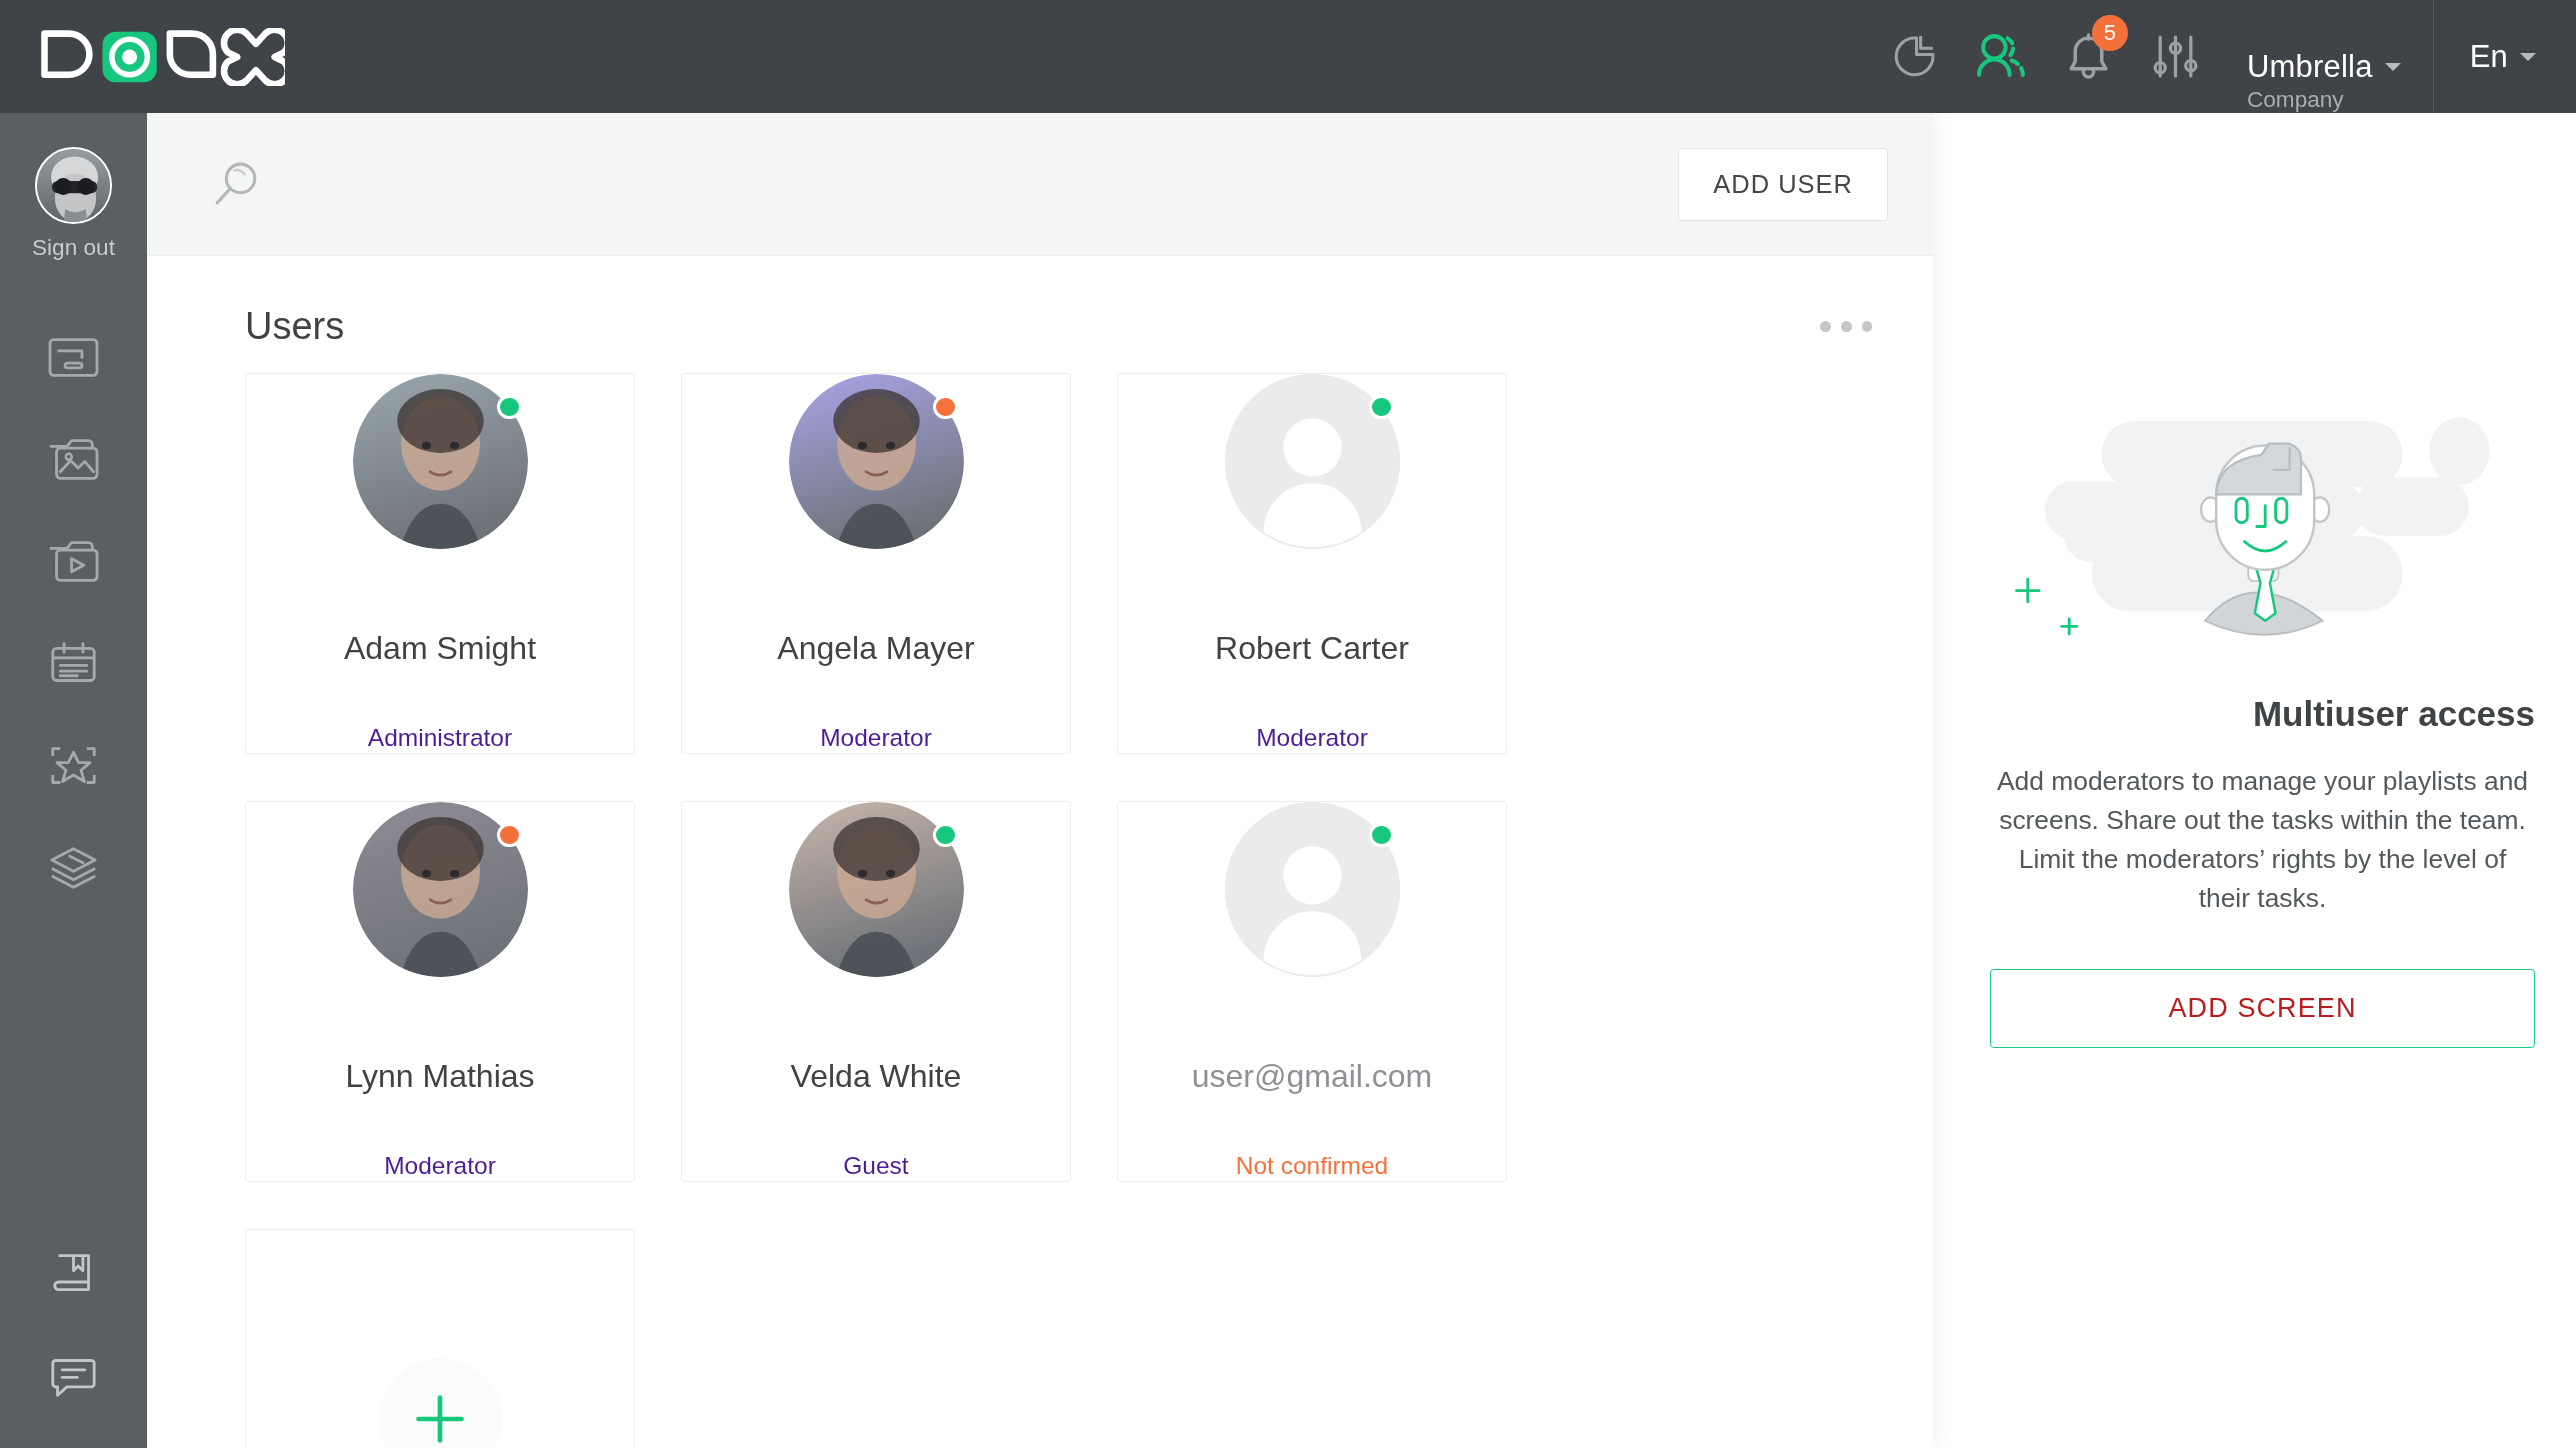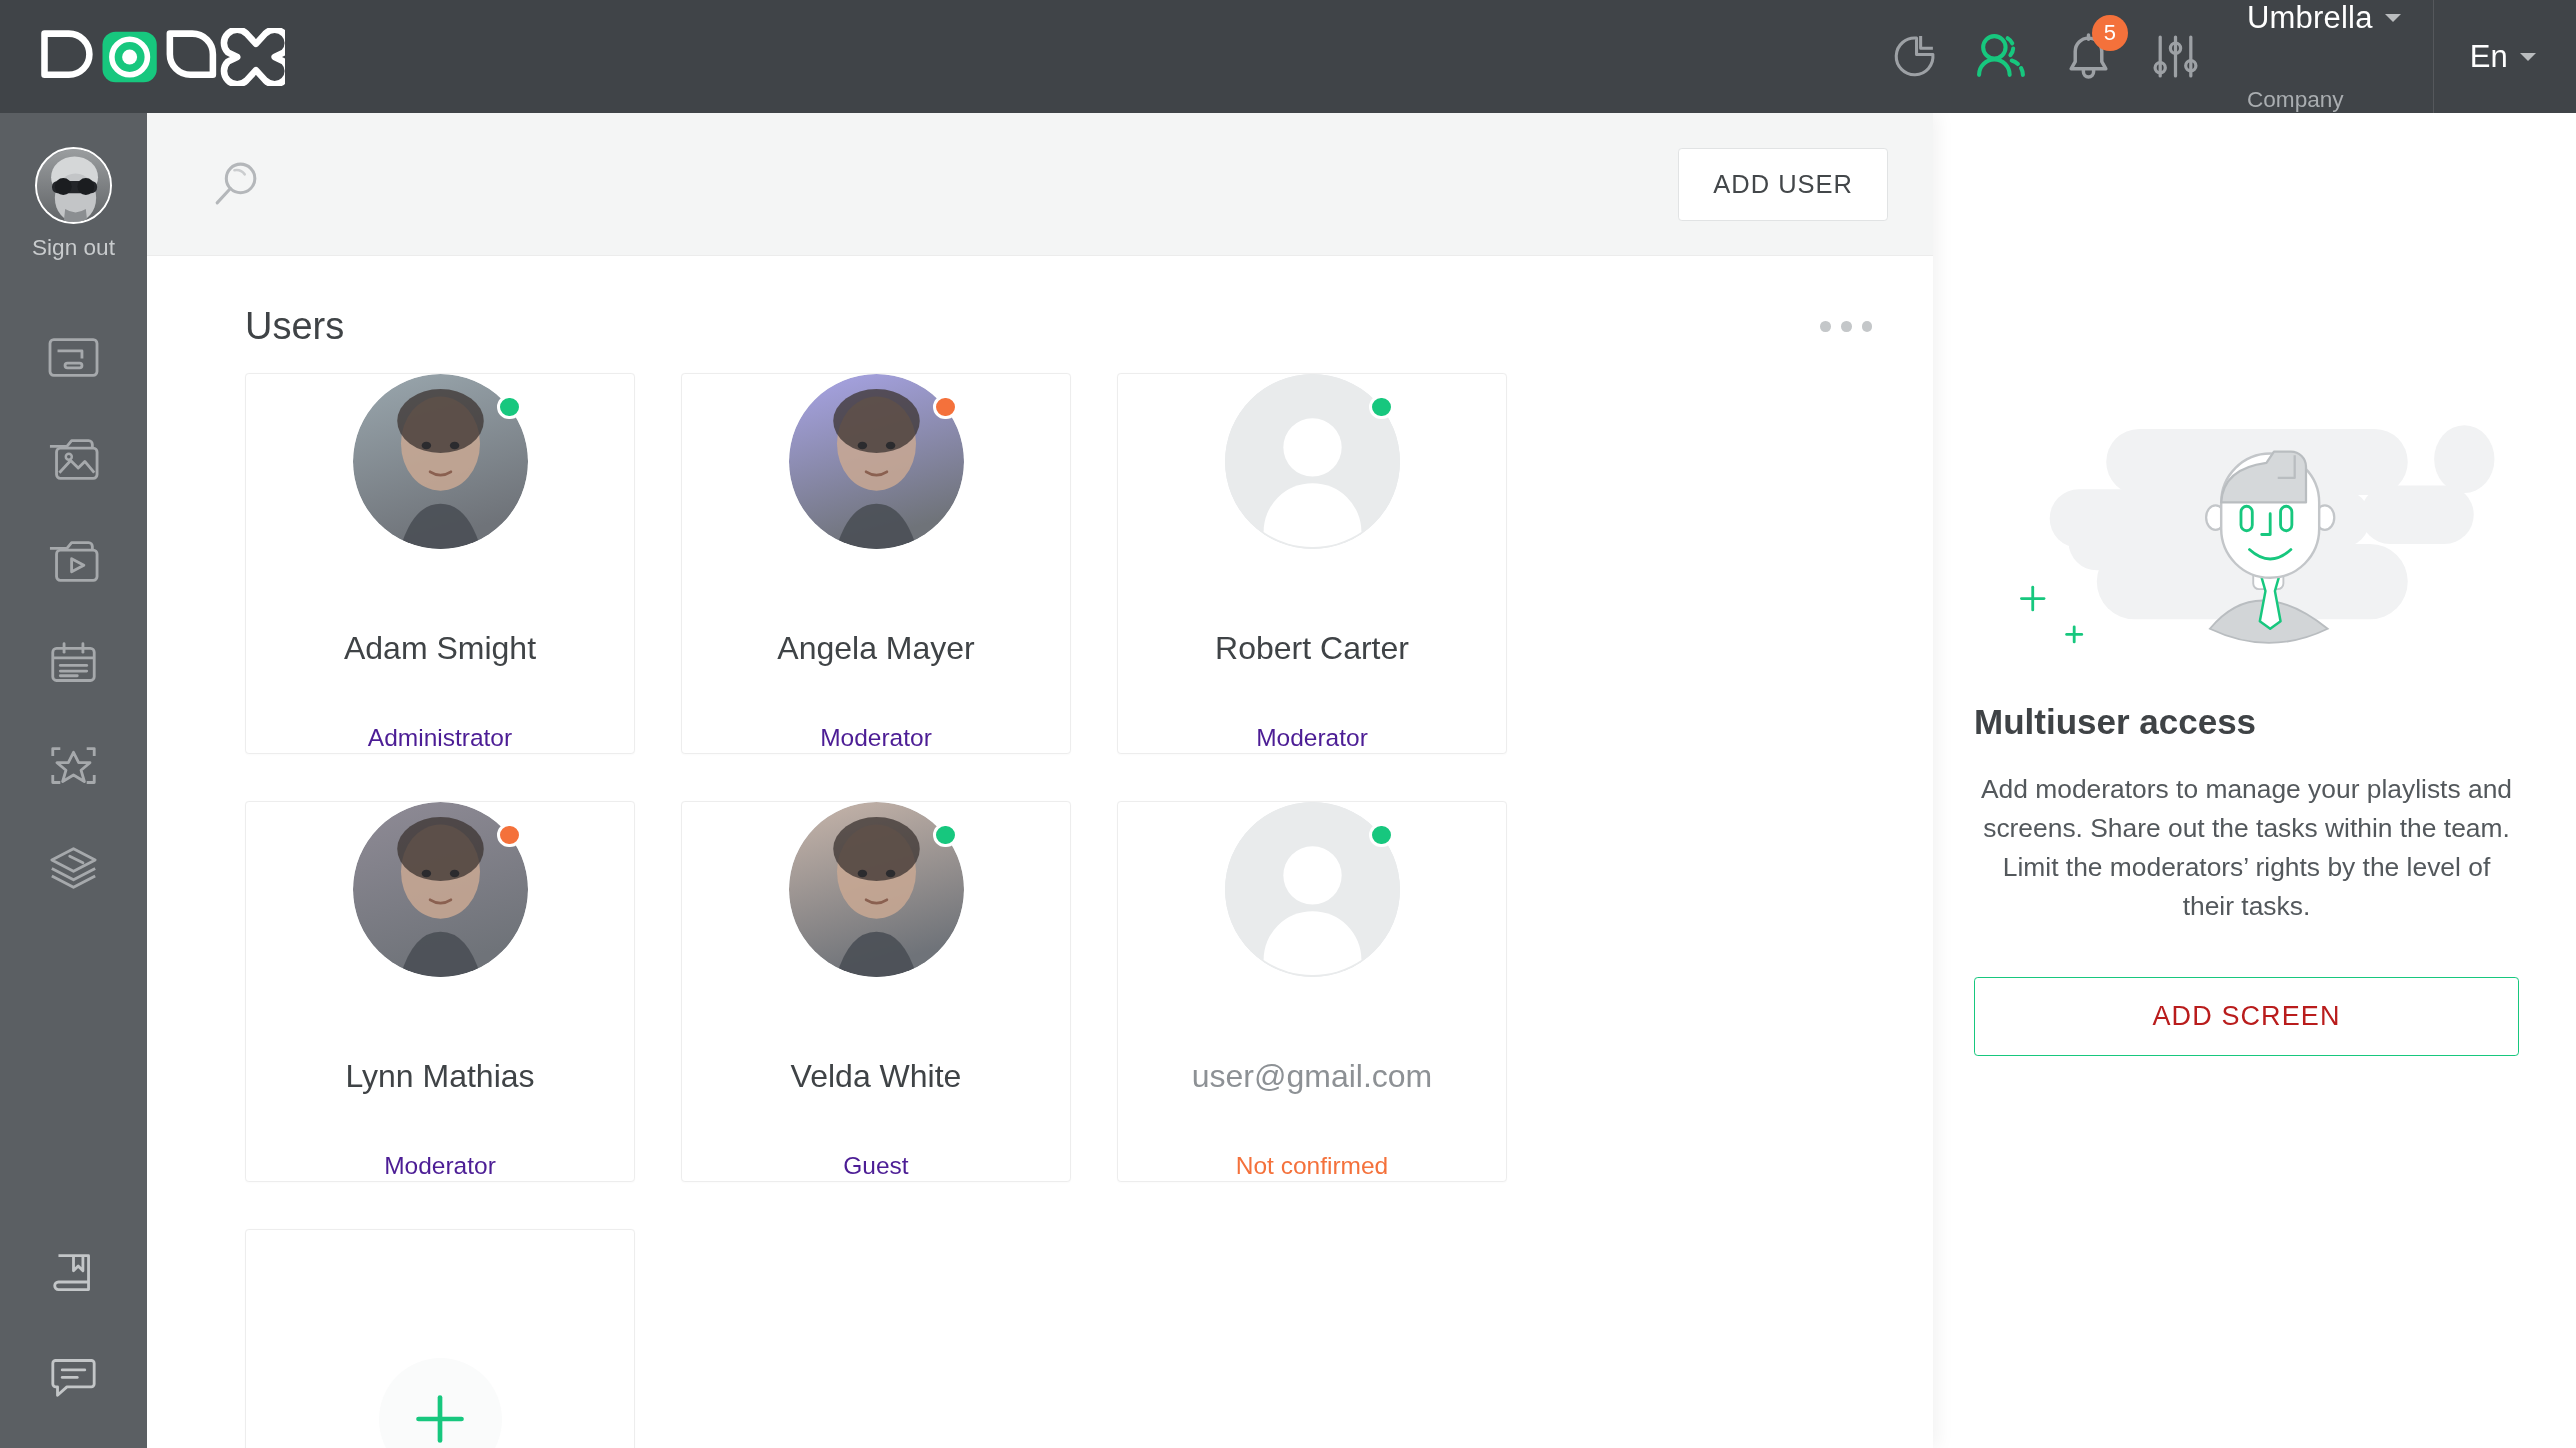--- a/index.html
+++ b/index.html
@@ -23,21 +23,21 @@
     position: relative; cursor: pointer;
   }
   .badge {
     position: absolute; top: 15px; left: 47px;
     min-width: 36px; height: 36px; border-radius: 18px; background: #f4713b;
     color: #fff; font-size: 22px; line-height: 36px; text-align: center; font-weight: 400;
     padding: 0 5.7px;
   }
   .company {
     margin-left: 28px; margin-right: 24.5px; display: flex; flex-direction: column;
-    justify-content: space-between; height: 100%; cursor: pointer; padding-right: 7.5px;
+    justify-content: flex-end; height: 100%; cursor: pointer; padding-right: 7.5px;
   }
   .company-row { display: flex; align-items: center; }
   .company-name { color: #ffffff; font-size: 31px; letter-spacing: 0.2px; }
   .caret { width: 0; height: 0; border-left: 8.5px solid transparent; border-right: 8.5px solid transparent;
            border-top: 8.5px solid #b9bcbe; margin-left: 12.3px; }
   .company-sub { color: #a9adb0; font-size: 22.6px; margin-top: 1.9px; }
   .tb-divider { width: 0.9px; height: 113px; background: #55585c; }
   .lang { display: flex; align-items: center; padding: 0 40px 0 36px; cursor: pointer; height: 100%; }
   .lang-text { color: #ffffff; font-size: 31px; }
 
@@ -101,21 +101,21 @@
   .card-role.warn { color: #f4713b; }
   .card.add { justify-content: center; }
   .plus-circle {
     width: 123px; height: 123px; border-radius: 50%; background: #fafbfb;
     display: flex; align-items: center; justify-content: center;
   }
 
   
   .rightpanel {
     width: 643px; flex: 0 0 643px; background: #ffffff; display: flex; flex-direction: column;
-    align-items: flex-start; padding: 16px 41px;
+    align-items: flex-end; padding: 8px 41px;
   }
   .illus { margin-top: 283px; width: 566px; height: 245px; }
   .rp-title { margin-top: 45px; font-size: 35px; color: #3f4346; font-weight: bold; }
   .rp-text {
     margin-top: 28px; font-size: 26.4px; line-height: 1.48; color: #53585c; text-align: center; width: 545px;
   }
   .add-screen-btn {
     margin-top: 51px; width: 545px; height: 79px; border: 1.9px solid #17c77e; border-radius: 3.8px;
     background: #fff; color: #b91c1c; font-size: 27px; letter-spacing: 1.1px; cursor: pointer;
     display: flex; align-items: center; justify-content: center;

